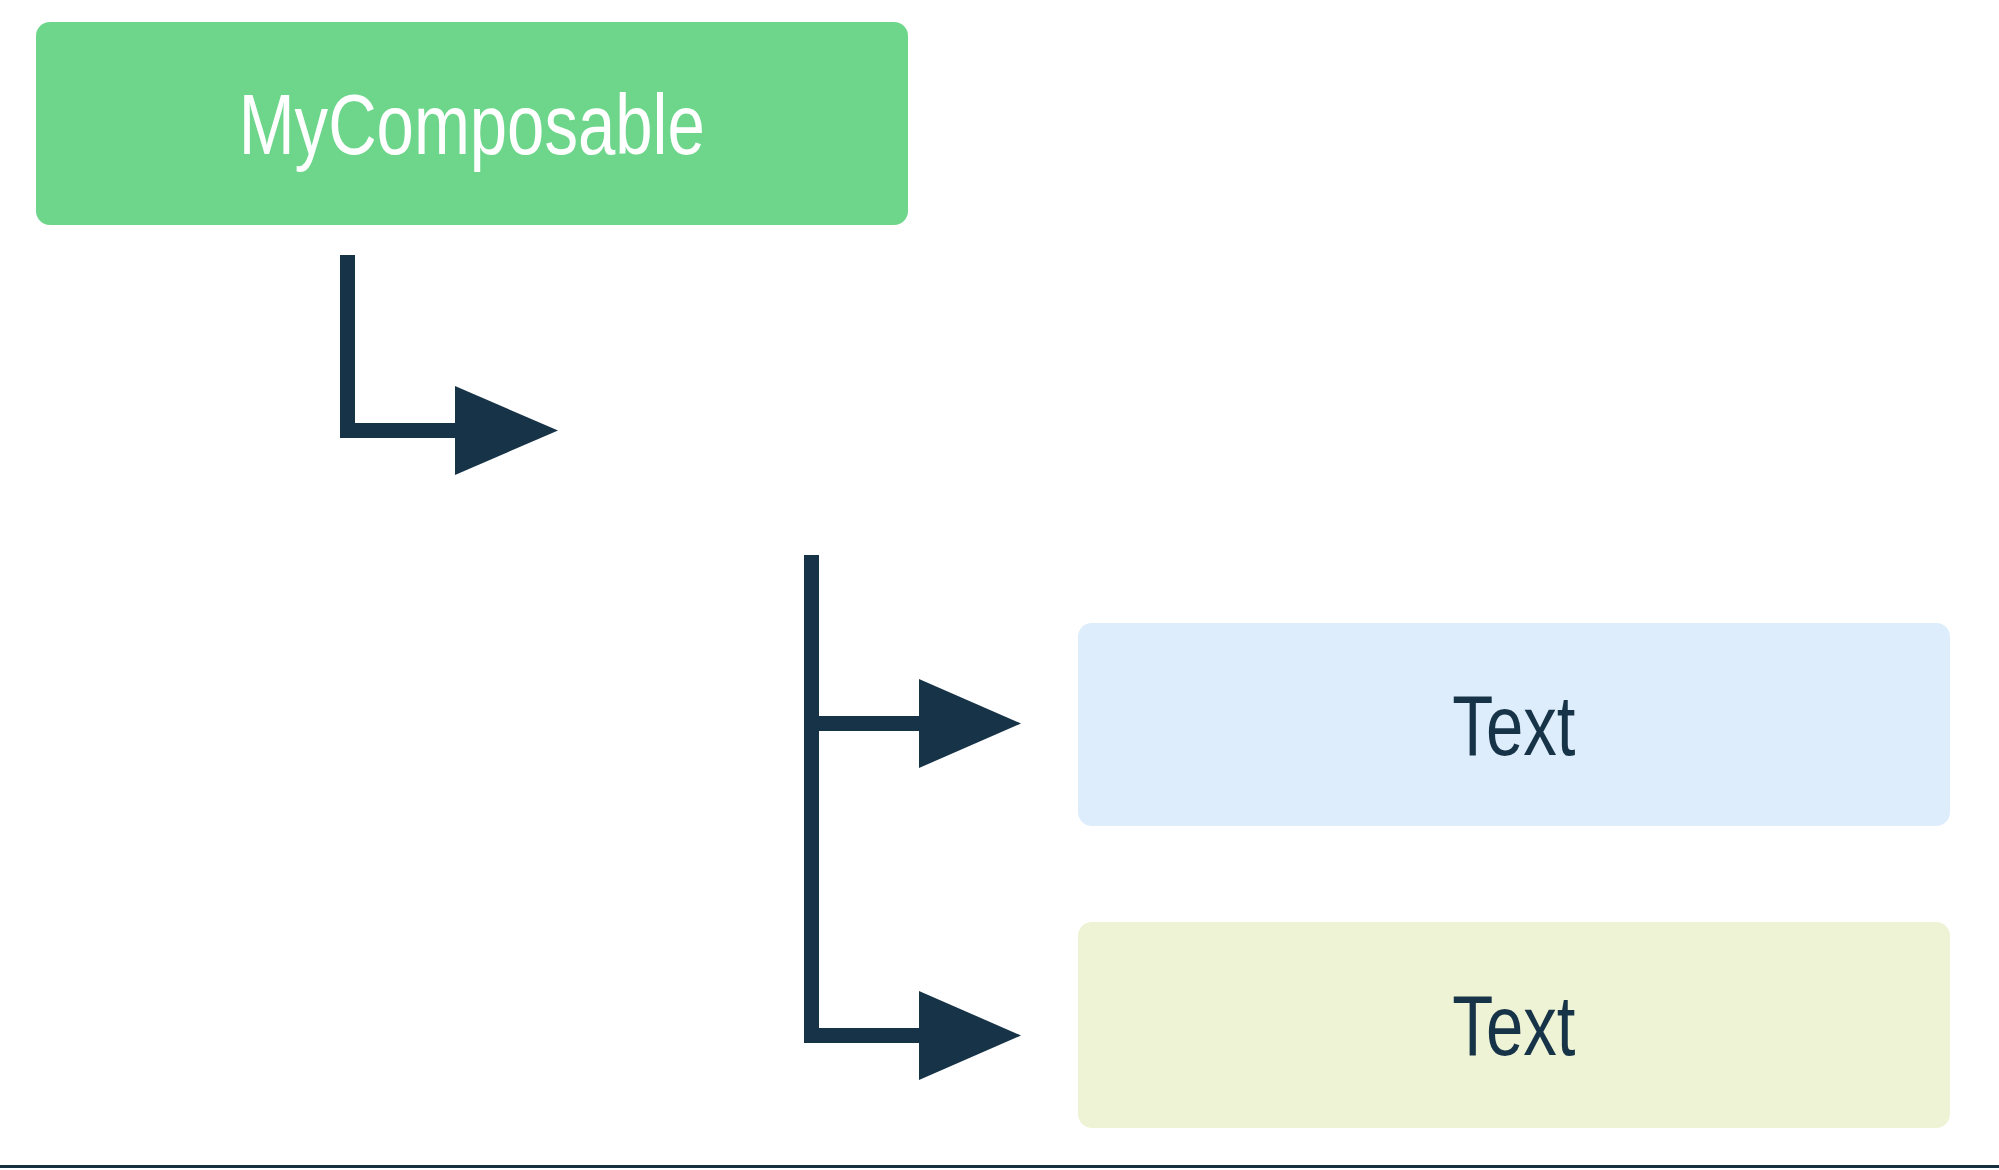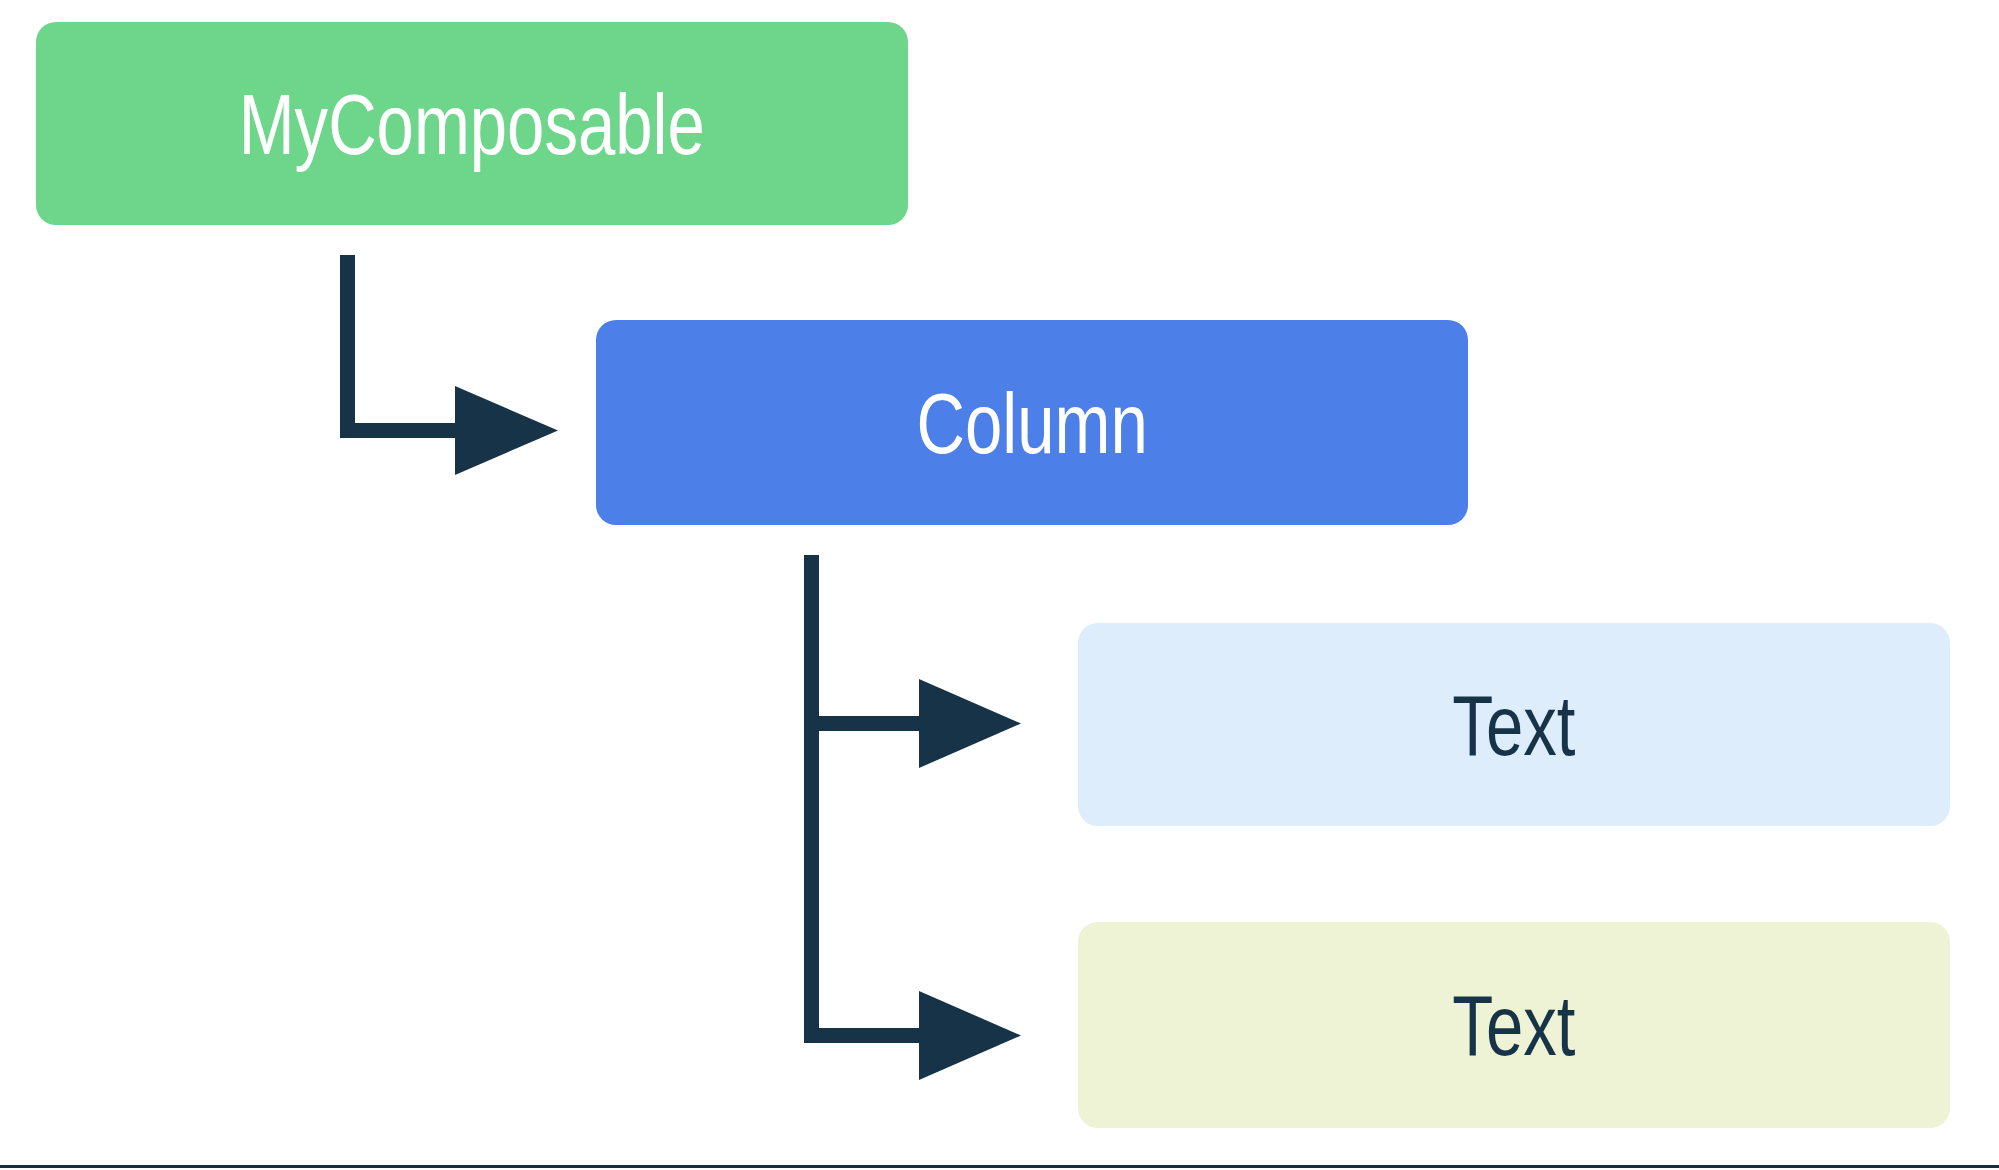--- a/index.html
+++ b/index.html
@@ -12,21 +12,21 @@
   }
   #canvas {
     position: relative;
     width: 1999px;
     height: 1170px;
     background: #ffffff;
     overflow: hidden;
   }
   .node {
     position: absolute;
-    border-radius: 20px;
+    border-radius: 14px;
     display: flex;
     align-items: center;
     justify-content: center;
     box-sizing: border-box;
   }
   .node-label {
     font-family: "Liberation Sans", sans-serif;
     font-weight: 400;
     font-size: 86px;
     line-height: 1;
@@ -86,23 +86,20 @@
     <g>
       <path d="M 811.5 723.5 L 811.5 1035.5 L 922 1035.5" fill="none" stroke="#173347" stroke-width="15" stroke-linecap="butt" stroke-linejoin="miter"></path>
       <polygon points="919,991 1021,1035.5 919,1080" fill="#173347"></polygon>
     </g>
   </svg>
 
   <div class="node" id="node-root" style="background: rgb(109, 214, 139);">
     <span class="node-label" style="color: rgb(255, 255, 255);">MyComposable</span>
   </div>
 
-  <div class="node" id="node-column" style="background: rgb(76, 127, 232);">
-    <span class="node-label" style="color: rgb(255, 255, 255);">Column</span>
-  </div>
 
   <div class="node" id="node-text-1" style="background: rgb(221, 237, 251);">
     <span class="node-label" style="color: rgb(23, 51, 71);">Text</span>
   </div>
 
   <div class="node" id="node-text-2" style="background: rgb(238, 243, 213);">
     <span class="node-label" style="color: rgb(23, 51, 71);">Text</span>
   </div>
 
   <div id="bottom-rule" style="background: rgb(23, 48, 63);"></div>

